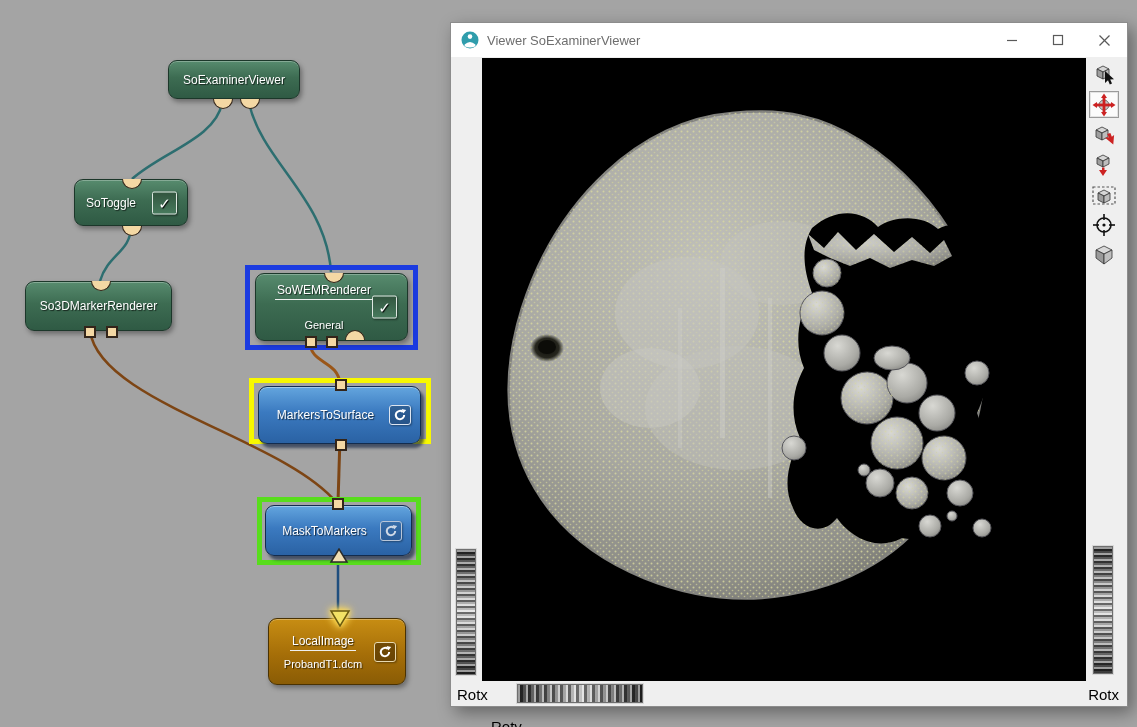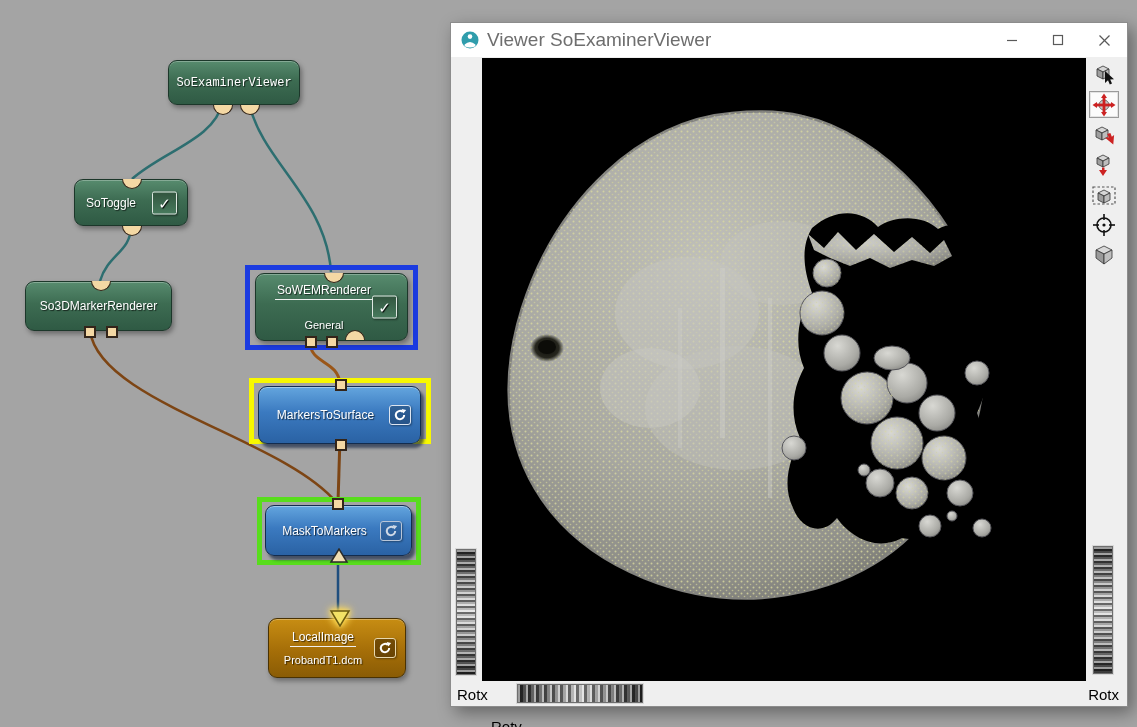--- a/index.html
+++ b/index.html
@@ -51,21 +51,21 @@
 
   .tri { position:absolute; }
   .glow { filter:drop-shadow(0 0 4px #ffcf35) drop-shadow(0 0 2px #ffe87a); }
 
   
   #viewer-window { position:absolute; left:450px; top:22px; width:678px; height:685px;
     background:#efefef; border:1px solid #8c8c8c;
     box-shadow:5px 6px 16px rgba(0,0,0,.38); }
   #titlebar { position:absolute; left:0; top:0; width:100%; height:34px; background:#ffffff;
     display:flex; align-items:center; }
-  #titlebar .title { color:#6e6e6e; font-size:19px; margin-left:8px; }
+  #titlebar .title { color:#6e6e6e; font-size:13px; margin-left:8px; }
   #logo { margin-left:10px; width:18px; height:18px; }
   .winbtns { position:absolute; right:0; top:0; height:34px; display:flex; }
   .winbtn { width:46px; height:34px; display:flex; align-items:center; justify-content:center; }
 
   #viewport { position:absolute; left:31px; top:35px; width:604px; height:623px;
     background:#000; overflow:hidden; }
 
   .vwheel { position:absolute; width:20px; border:1px solid #6f6f6f;
     box-shadow:0 0 0 1px #d8d8d8, 1px 1px 0 #ffffff;
     background:
@@ -100,21 +100,21 @@
     <svg id="wires" width="450" height="727">
       <path d="M222,103 C216,138 162,152 132,179" stroke="#2d6e70" stroke-width="2.5" fill="none"></path>
       <path d="M249,103 C262,162 326,198 331,272" stroke="#2d6e70" stroke-width="2.5" fill="none"></path>
       <path d="M131,226 C131,252 108,254 100,281" stroke="#2d6e70" stroke-width="2.5" fill="none"></path>
       <path d="M90,331 C100,402 282,438 336,502" stroke="#7d4514" stroke-width="2.5" fill="none"></path>
       <path d="M310,342 C310,364 338,360 340,384" stroke="#9a5618" stroke-width="3" fill="none"></path>
       <path d="M340,437 L338,503" stroke="#7d4514" stroke-width="3" fill="none"></path>
       <path d="M338,557 L338,616" stroke="#1f4e7e" stroke-width="2.5" fill="none"></path>
     </svg>
 
-    <div class="node node-green" style="left:168px;top:60px;width:132px;height:45px;font-family:Liberation Mono, monospace;">
+    <div class="node node-green" style="left:168px;top:60px;width:132px;height:39px;">
       <span class="lbl">SoExaminerViewer</span>
       <div class="half half-down" style="left:44px;bottom:-11px;"></div>
       <div class="half half-down" style="left:71px;bottom:-11px;"></div>
     </div>
 
     <div class="node node-green" style="left:74px;top:179px;width:114px;height:47px;padding-right:40px;">
       <span class="lbl">SoToggle</span>
       <div class="checkbox">✓</div>
       <div class="half half-down" style="left:47px;top:-1px;"></div>
       <div class="half half-down" style="left:47px;bottom:-11px;"></div>
@@ -159,21 +159,21 @@
           <path d="M11.2 7a4.2 4.2 0 1 1-1.4-3.1" stroke="#cfd9e6" stroke-width="2" fill="none"></path>
           <polygon points="8.6,1 13.2,2 10.4,5.4" fill="#cfd9e6"></polygon>
         </svg>
       </div>
       <div class="sq" style="left:66px;top:-8px;"></div>
       <svg class="tri" style="left:63px;bottom:-8px;" width="20" height="15" viewBox="0 0 20 15">
         <polygon points="2,14 10,1 18,14" fill="#f0ddb2" stroke="#2a2a2a" stroke-width="1.5"></polygon>
       </svg>
     </div>
 
-    <div class="node node-orange" style="left:268px;top:618px;width:138px;height:60px;padding-right:28px;flex-direction:column;">
+    <div class="node node-orange" style="left:268px;top:618px;width:138px;height:67px;padding-right:28px;flex-direction:column;">
       <span class="lbl underline">LocalImage</span>
       <span class="lbl sub">ProbandT1.dcm</span>
       <div class="reload" style="background:rgba(40,22,0,.45);border-color:#e8d9b0;">
         <svg width="14" height="14" viewBox="0 0 14 14">
           <path d="M11.2 7a4.2 4.2 0 1 1-1.4-3.1" stroke="#fff" stroke-width="2" fill="none"></path>
           <polygon points="8.6,1 13.2,2 10.4,5.4" fill="#fff"></polygon>
         </svg>
       </div>
       <svg class="tri glow" style="left:60px;top:-9px;" width="22" height="17" viewBox="0 0 22 17">
         <polygon points="2,1 20,1 11,16" fill="#f2e266" stroke="#6a5a10" stroke-width="1.5"></polygon>

